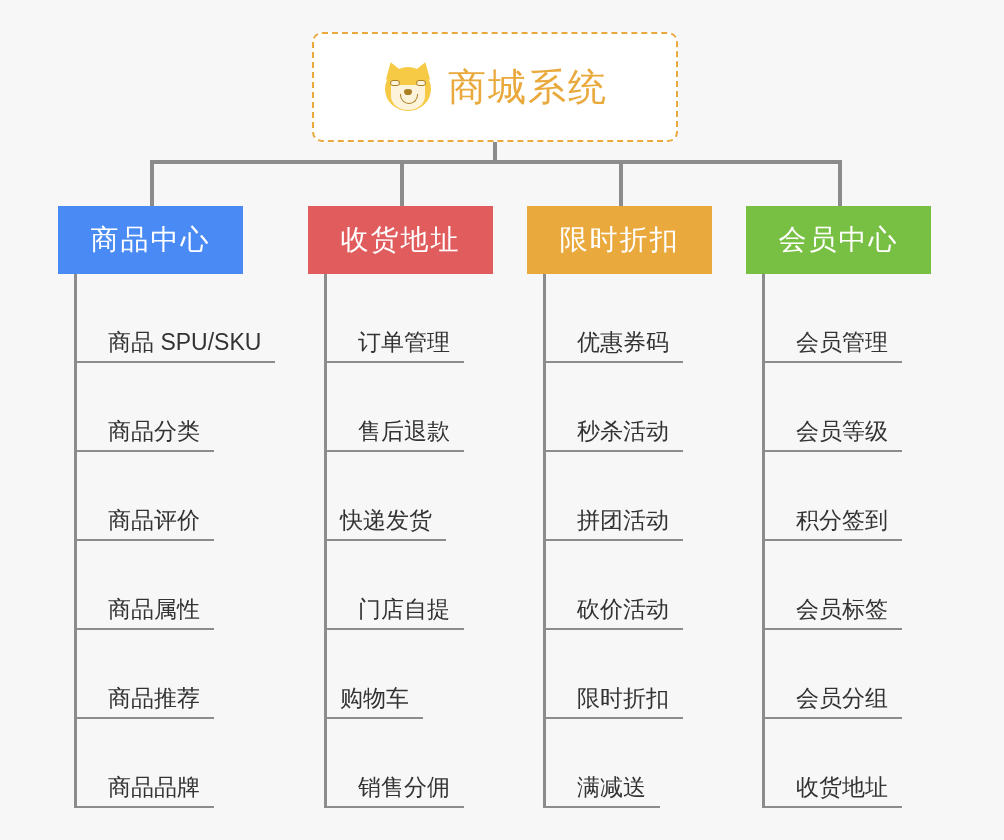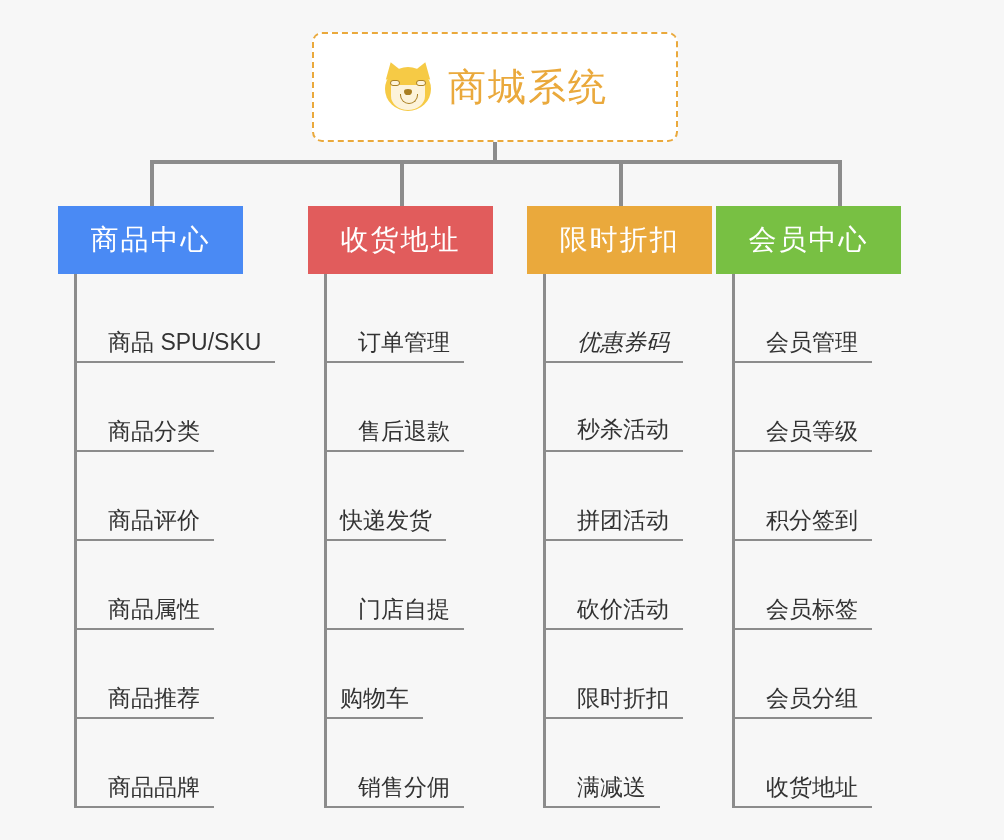--- a/index.html
+++ b/index.html
@@ -254,41 +254,41 @@
           <span class="leaf-inner" style="border-bottom-color: rgb(140, 140, 140);">销售分佣</span>
         </li>
     </ul>
   </div>
 
   <div class="column" style="left:527px">
     <div class="cat-header" style="background: rgb(234, 169, 60);">限时折扣</div>
     <div class="spine" style="background: rgb(140, 140, 140); height: 534px;"></div>
     <ul class="leaf-list">
       <li class="leaf">
-          <span class="leaf-inner" style="border-bottom-color: rgb(140, 140, 140); font-style: italic;">优惠券码</span>
-        </li>
-      <li class="leaf">
-          <span class="leaf-inner" style="border-bottom-color: rgb(140, 140, 140); font-family: Liberation Mono, monospace;">秒杀活动</span>
+          <span class="leaf-inner" style="border-bottom-color: rgb(140, 140, 140);">优惠券码</span>
+        </li>
+      <li class="leaf">
+          <span class="leaf-inner" style="border-bottom-color: rgb(140, 140, 140);">秒杀活动</span>
         </li>
       <li class="leaf">
           <span class="leaf-inner" style="border-bottom-color: rgb(140, 140, 140);">拼团活动</span>
         </li>
       <li class="leaf">
           <span class="leaf-inner" style="border-bottom-color: rgb(140, 140, 140);">砍价活动</span>
         </li>
       <li class="leaf">
           <span class="leaf-inner" style="border-bottom-color: rgb(140, 140, 140);">限时折扣</span>
         </li>
       <li class="leaf">
           <span class="leaf-inner" style="border-bottom-color: rgb(140, 140, 140);">满减送</span>
         </li>
     </ul>
   </div>
 
-  <div class="column" style="left:716px">
+  <div class="column" style="left:746px">
     <div class="cat-header" style="background: rgb(120, 192, 67);">会员中心</div>
     <div class="spine" style="background: rgb(140, 140, 140); height: 534px;"></div>
     <ul class="leaf-list">
       <li class="leaf">
           <span class="leaf-inner" style="border-bottom-color: rgb(140, 140, 140);">会员管理</span>
         </li>
       <li class="leaf">
           <span class="leaf-inner" style="border-bottom-color: rgb(140, 140, 140); text-align: center;">会员等级</span>
         </li>
       <li class="leaf">

